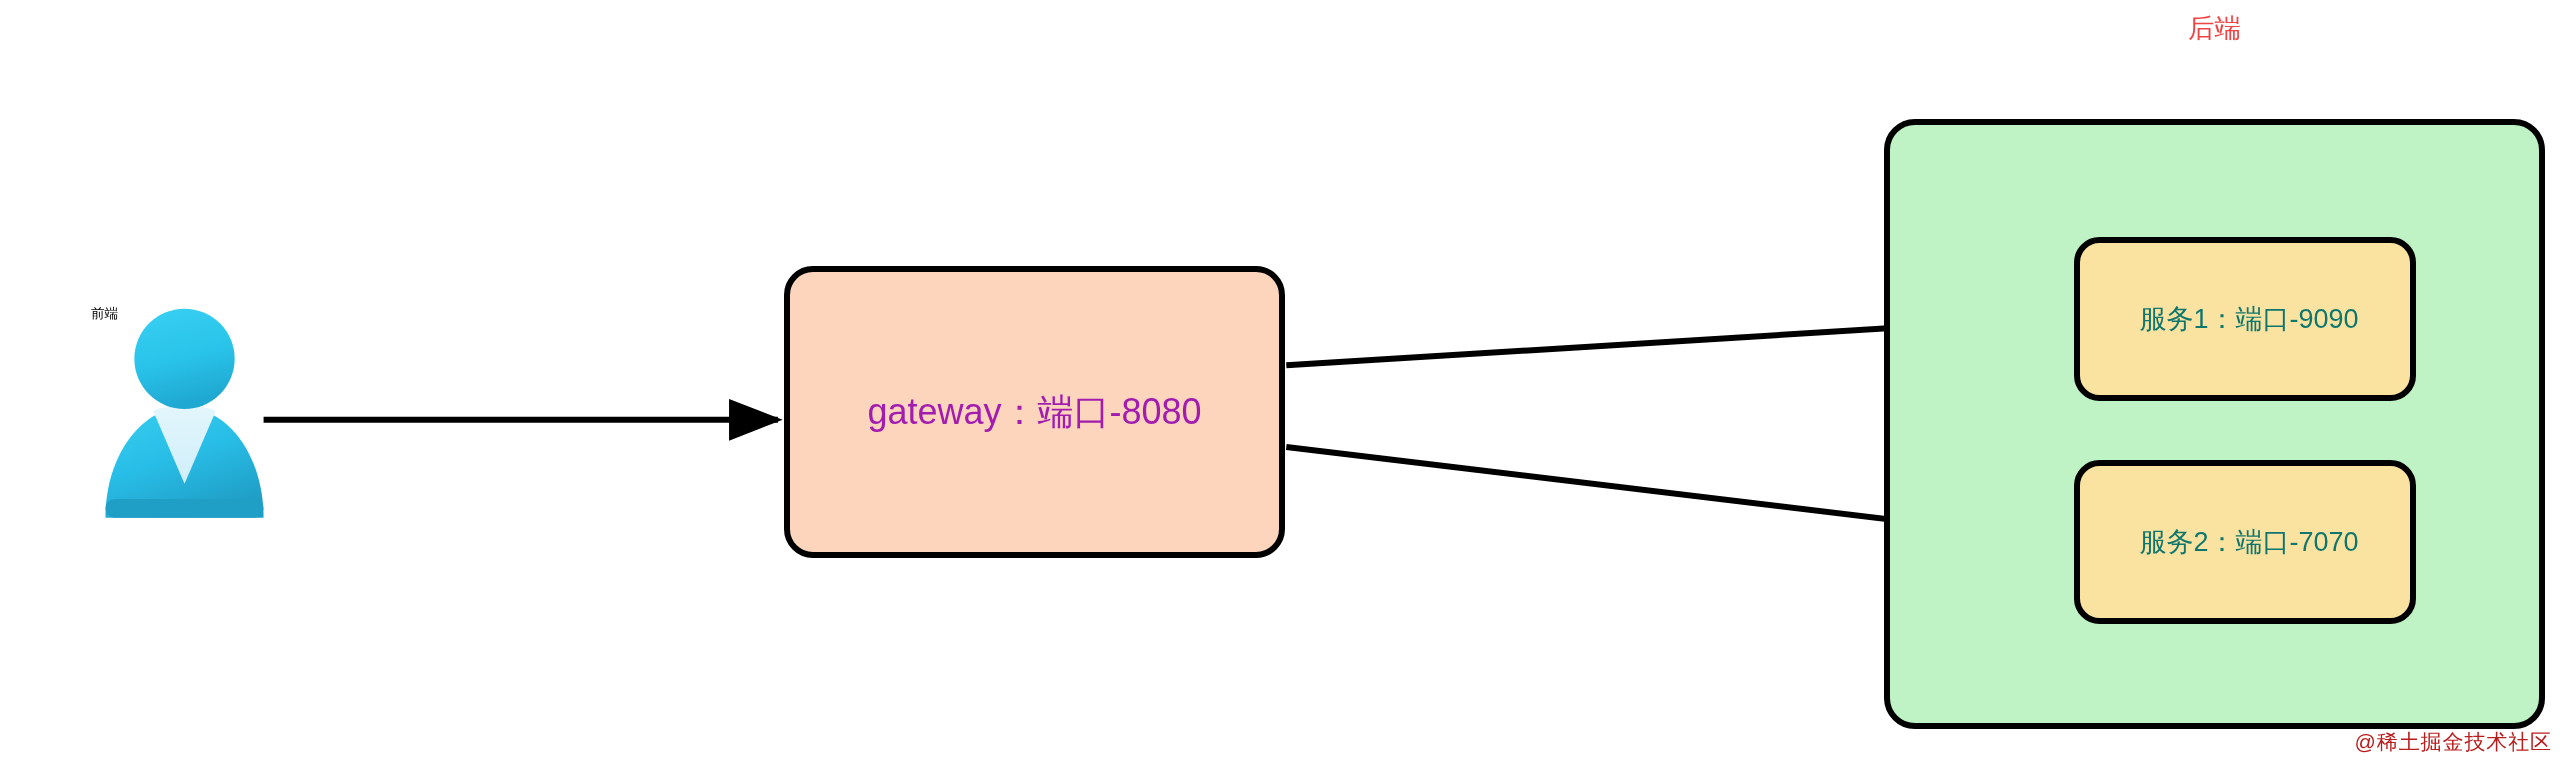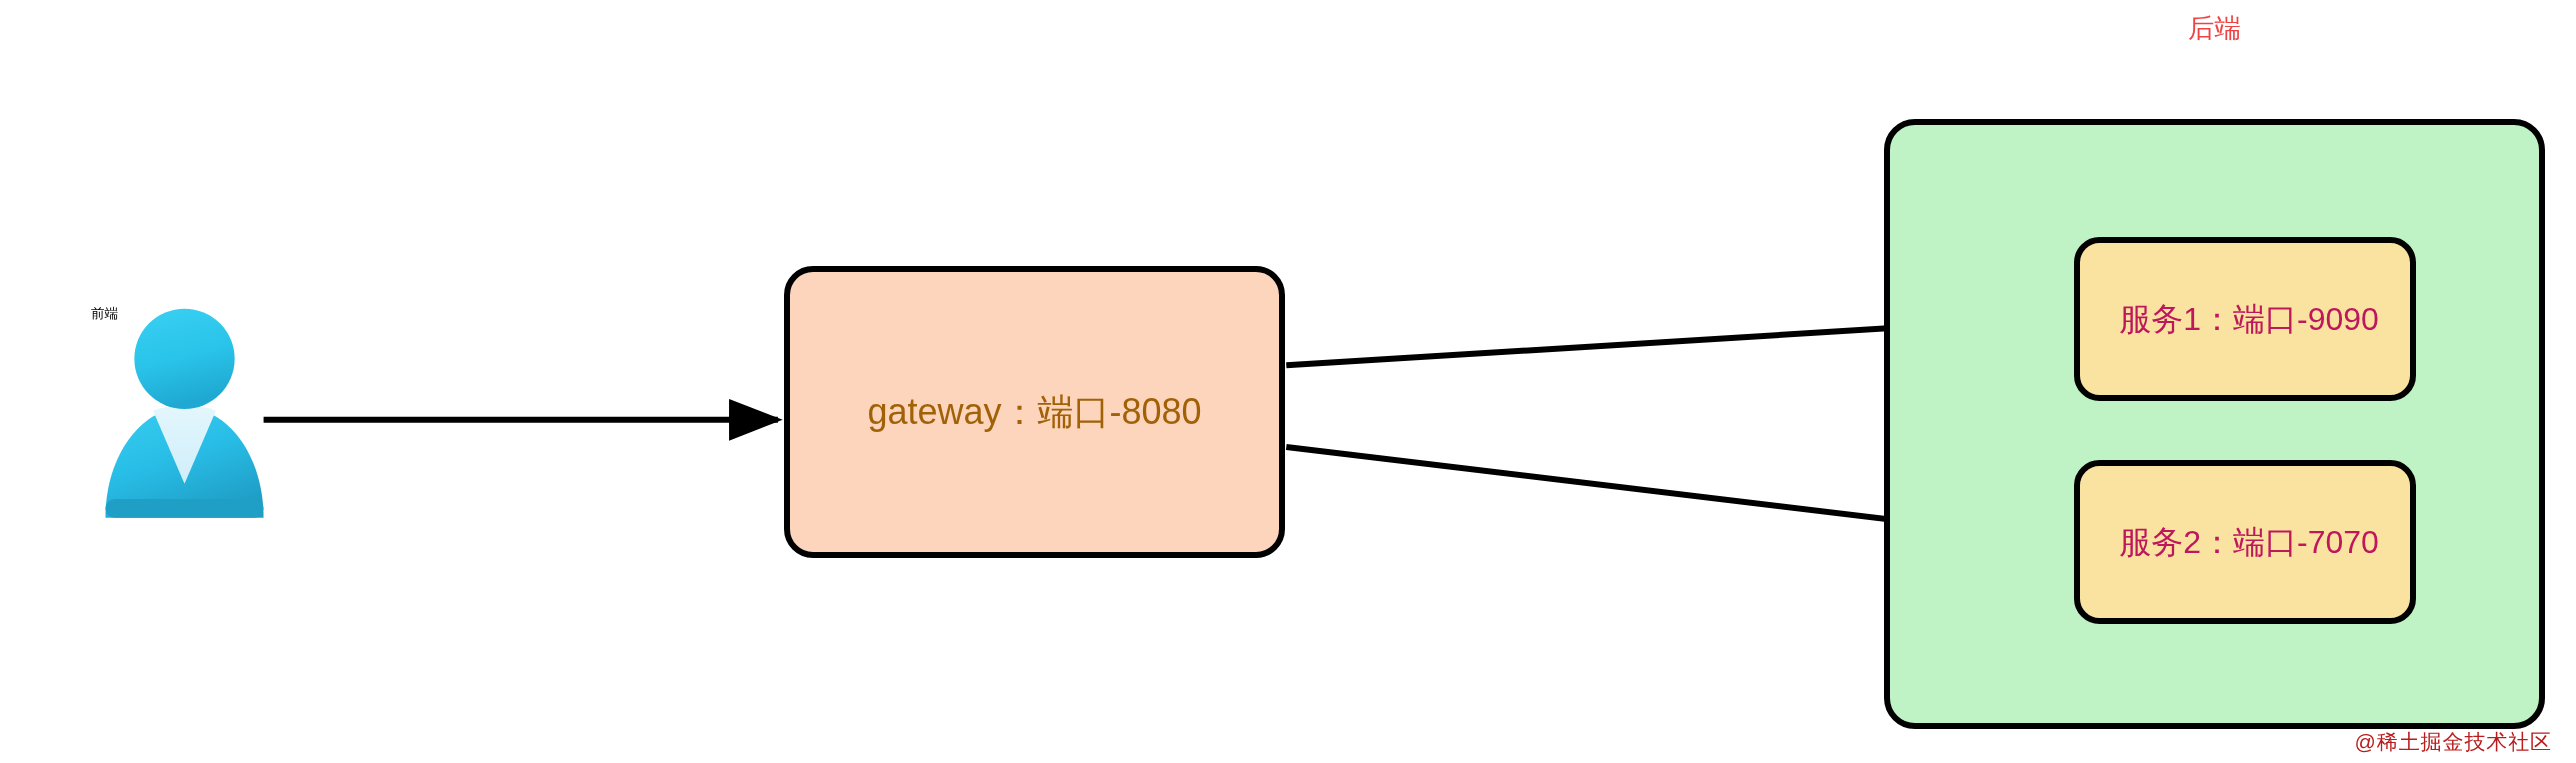--- a/index.html
+++ b/index.html
@@ -43,21 +43,21 @@
     box-sizing: border-box;
     background: #fcd5bc;
     border: 6px solid #000000;
     border-radius: 29px;
     display: flex;
     align-items: center;
     justify-content: center;
   }
   #gateway-label {
     font-size: 36px;
-    color: #a16207;
+    color: #a21caf;
     letter-spacing: 0px;
     white-space: nowrap;
     line-height: 1;
   }
 
   
   #backend-caption {
     position: absolute;
     left: 1884px;
     top: 8.5px;
@@ -89,22 +89,22 @@
     background: #fae3a1;
     border: 6px solid #000000;
     border-radius: 25.6px;
     display: flex;
     align-items: center;
     justify-content: center;
   }
   #service-node-1 { top: 112px; }
   #service-node-2 { top: 335px; align-items: center; }
   .service-label {
-    font-size: 32px;
-    color: #be185d;
+    font-size: 27px;
+    color: #0f766e;
     white-space: nowrap;
     line-height: 1;
     margin-left: 8px;
   }
 
   
   #connector-layer {
     position: absolute;
     left: 0;
     top: 0;

